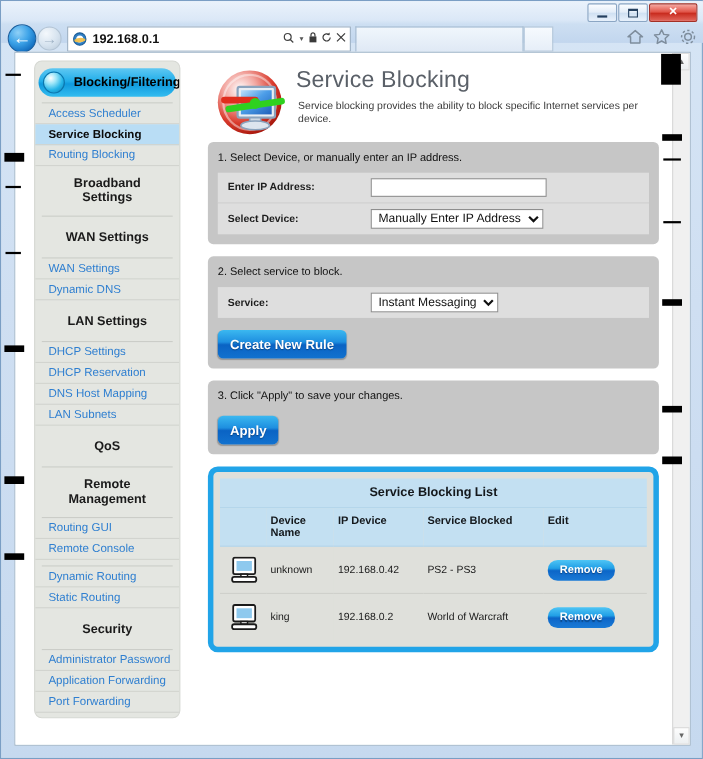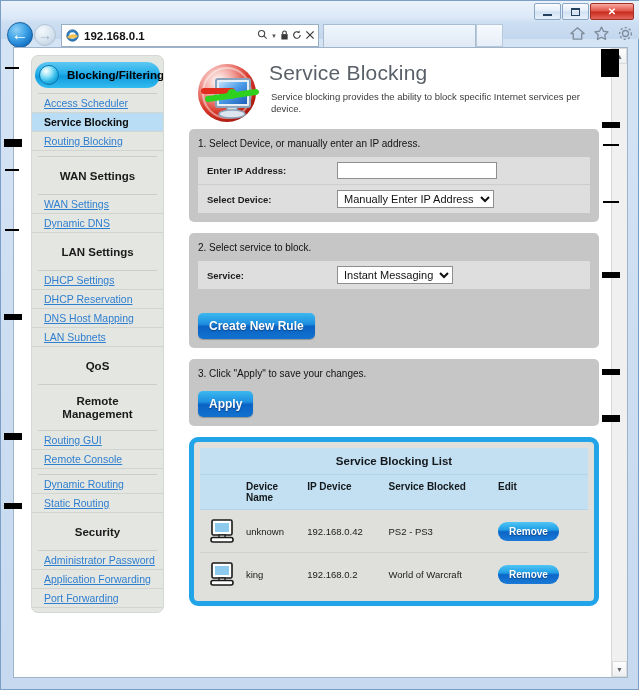--- a/index.html
+++ b/index.html
@@ -123,21 +123,21 @@
   .orb {
     position:absolute; left:4px; top:3px; width:20px; height:20px; border-radius:50%;
     background: radial-gradient(circle at 34% 28%, #ffffff 0%, #9ae5f8 30%, #25b5e8 62%, #0c7db5 100%);
     border:1px solid #0b76ad;
   }
   .cat-head.two { height:34px; line-height:1.15; text-align:center; white-space:pre-line; }
   .divider { height:1px; background:#cbcdc8; margin:5px 6px 0 6px; }
 
   .navlink {
     display:block; padding:3px 0 3px 12px;
-    font-size:10.5px; color:#2f7fd0; text-decoration:underline;
+    font-size:10.5px; color:#2f7fd0; 
     border-bottom:1px solid #d2d4cf; background:transparent;
   }
   .navlink.sel {
     background:#b9ddf5; color:#0b0b0b; text-decoration:none; font-weight:bold;
   }
 
   
   .main { position:absolute; left:175px; top:7px; width:410px; }
 
   .pg-head { position:relative; height:74px; }
@@ -170,21 +170,21 @@
     border:1px solid #8e8e8e; background:#fff; height:17px; width:160px; padding:0 3px;
   }
 
   .btn-blue {
     display:inline-block; border:none; cursor:pointer;
     font-family:"Liberation Sans", sans-serif; font-weight:bold; color:#fff;
     background: linear-gradient(to bottom,#3bb8f0 0%, #1e8fe0 42%, #0a63c4 52%, #1272cf 100%);
     border-radius:5px; text-shadow:0 1px 1px rgba(0,0,0,.35);
     box-shadow:0 1px 1px rgba(0,0,0,.25);
   }
-  .btn-create { font-size:12px; padding:6px 11px; margin-top:24px; }
+  .btn-create { font-size:12px; padding:6px 11px; margin-top:11px; }
   .btn-apply  { font-size:12px; padding:6px 11px; margin-top:4px; }
 
   
   .listcard {
     border:5px solid #21a4e8; border-radius:9px; background:#dfe0db; padding:6px;
   }
   table.bl { width:100%; border-collapse:collapse; }
   table.bl caption {
     background:#c3e0f2; font-size:11.5px; font-weight:bold; color:#14181c;
     padding:7px 0; border-bottom:1px solid #b3d5ea;
@@ -307,20 +307,24 @@
 
           <div class="cat-head active">
             <span class="orb"></span>
             <span>Blocking/Filtering</span>
           </div>
           <div class="divider"></div>
           <a class="navlink">Access Scheduler</a>
           <a class="navlink sel">Service Blocking</a>
           <a class="navlink">Routing Blocking</a>
 
+          <div class="cat-head two">
+            <span>Broadband
+Settings</span>
+          </div>
           <div class="divider"></div>
 
           <div class="cat-head">
             <span>WAN Settings</span>
           </div>
           <div class="divider"></div>
           <a class="navlink">WAN Settings</a>
           <a class="navlink">Dynamic DNS</a>
 
           <div class="cat-head">

